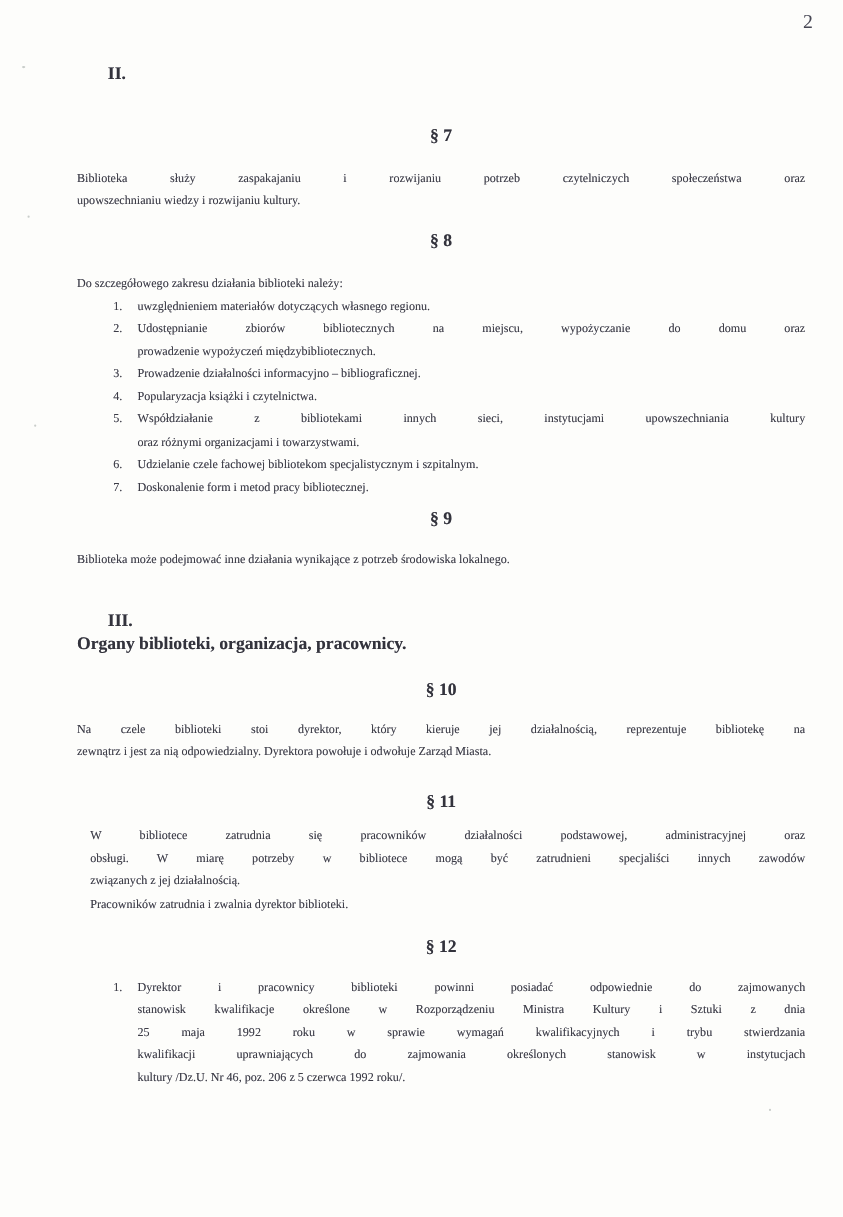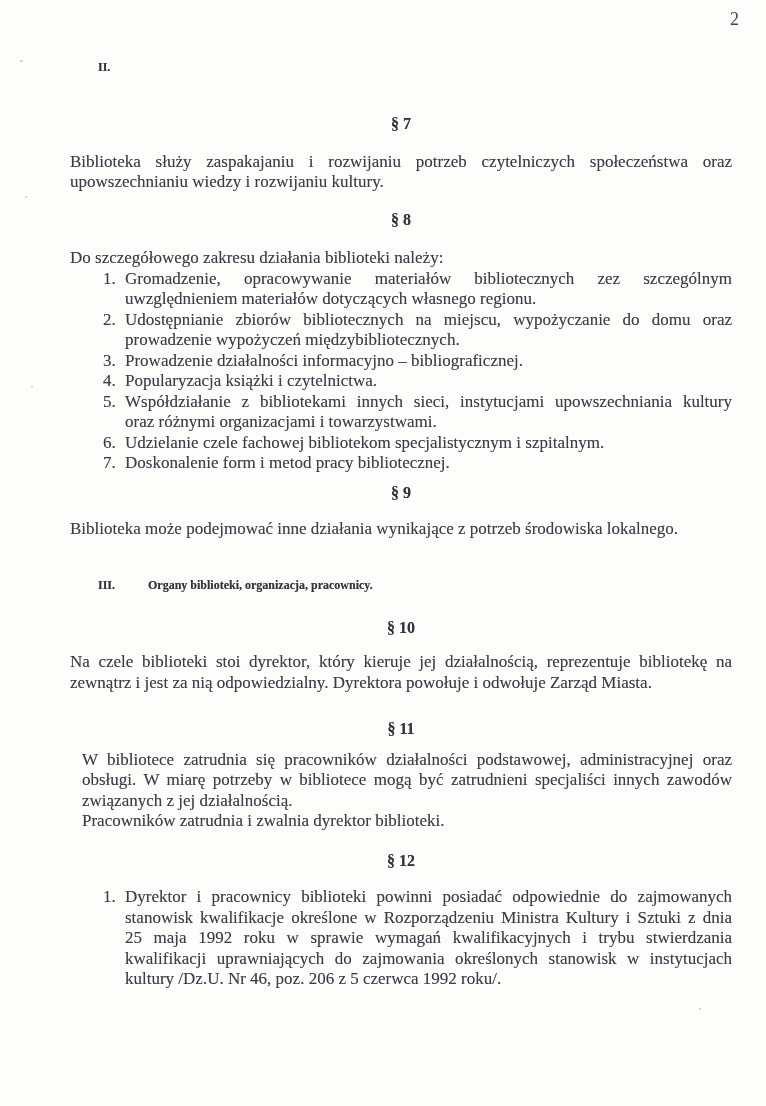--- a/index.html
+++ b/index.html
@@ -23,28 +23,28 @@
     font-size: 18px;
     color: #474754;
   }
   .content {
     position: absolute;
     left: 70px;
     top: 0;
     width: 662px;
   }
   .txt {
-    font-size: 17px;
+    font-size: 11px;
     line-height: 20.5px;
     text-shadow: 0 0 0.6px rgba(70,70,95,0.45);
   }
   .heading {
     display: flex;
     font-weight: bold;
-    font-size: 12px;
+    font-size: 16px;
     line-height: 21px;
     color: #33333c;
     text-shadow: 0 0 0.5px rgba(40,40,60,0.5);
   }
   .heading .hnum { width: 50px; margin-left: 28px; flex: none; }
   .heading .htitle { flex: 1; }
   .marker {
     text-align: center;
     font-weight: bold;
     font-size: 16px;
@@ -58,21 +58,21 @@
   .li .n { width: 22px; flex: none; }
   .li .t { flex: 1; }
   
   .heading-ii   { margin-top: 57px; }
   .marker-7     { margin-top: 36px; }
   .para-7       { margin-top: 17px; }
   .marker-8     { margin-top: 17px; }
   .intro-8      { margin-top: 18px; }
   .marker-9     { margin-top: 9px; }
   .para-9       { margin-top: 16px; }
-  .heading-iii  { margin-top: 35px; }
+  .heading-iii  { margin-top: 35px; flex-direction: column; }
   .marker-10    { margin-top: 22px; }
   .para-10      { margin-top: 14px; }
   .marker-11    { margin-top: 26px; }
   .para-11      { margin-top: 10px; margin-left: 12px; }
   .marker-12    { margin-top: 19px; }
   .list-12      { margin-top: 16px; }
   .speck {
     position: absolute;
     border-radius: 50%;
     background: #c9cdca;
@@ -104,21 +104,20 @@
 
     <div class="marker marker-8">§ 8</div>
     <div class="txt intro-8">
       <div class="jl last">Do szczegółowego zakresu działania biblioteki należy:</div>
     </div>
 
     <div class="txt">
       <div class="li">
         <div class="n">1.</div>
         <div class="t">
-          <div class="jl">Gromadzenie, opracowywanie materiałów bibliotecznych zez szczególnym</div>
           <div class="jl last">uwzględnieniem materiałów dotyczących własnego regionu.</div>
         </div>
       </div>
       <div class="li">
         <div class="n">2.</div>
         <div class="t">
           <div class="jl">Udostępnianie zbiorów bibliotecznych na miejscu, wypożyczanie do domu oraz</div>
           <div class="jl last">prowadzenie wypożyczeń międzybibliotecznych.</div>
         </div>
       </div>

